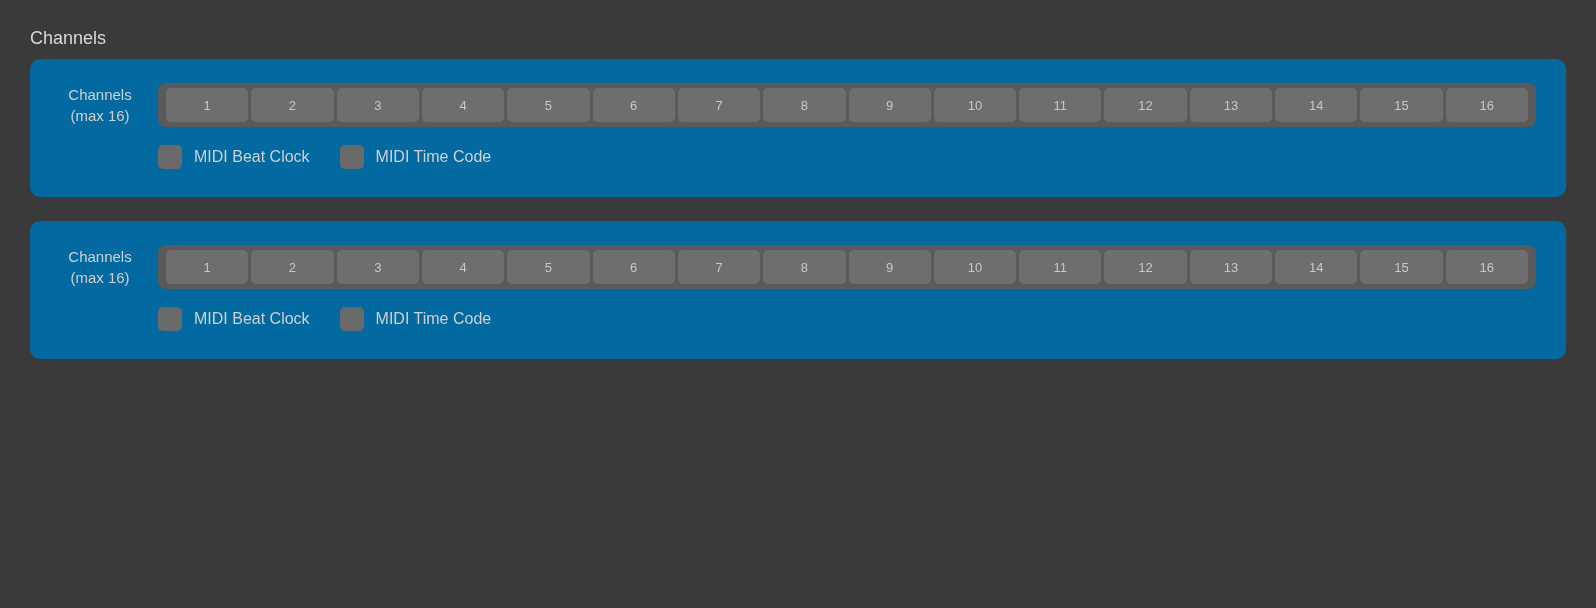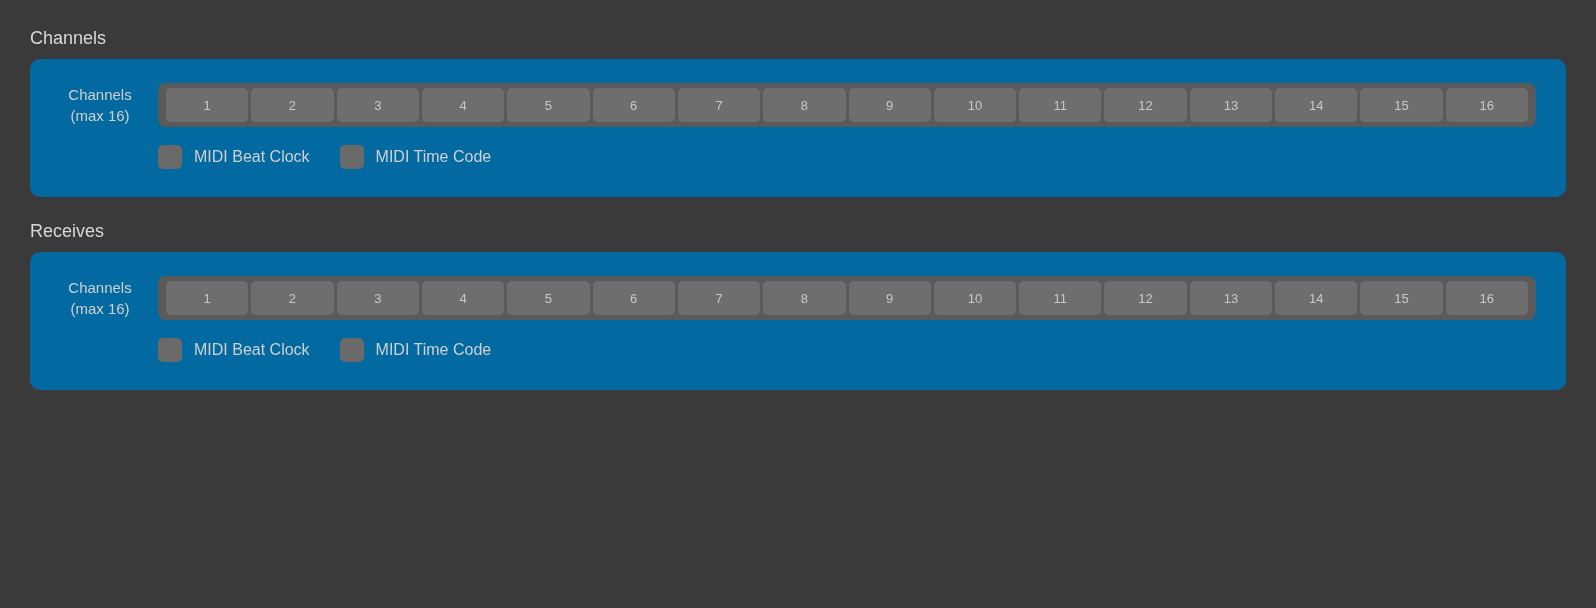--- a/index.html
+++ b/index.html
@@ -137,21 +137,20 @@
       </div>
       <div class="checkbox-item">
         <div class="checkbox-box"></div>
         <span class="checkbox-label">MIDI Time Code</span>
       </div>
     </div>
   </div>
 </div>
 
 <div>
-  <div class="section-label">Receives</div>
 
   <div class="section-box">
     <div class="channels-row">
       <div class="channels-label">
         <span>Channels</span><br>
         <span>(max 16)</span>
       </div>
       <div class="channel-buttons">
 
       <button class="channel-btn">1</button>

